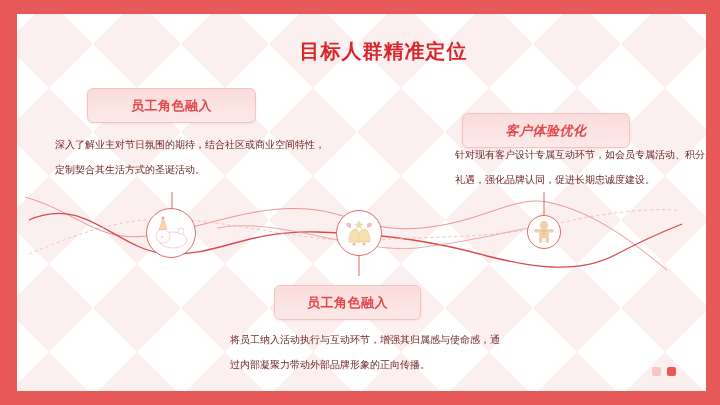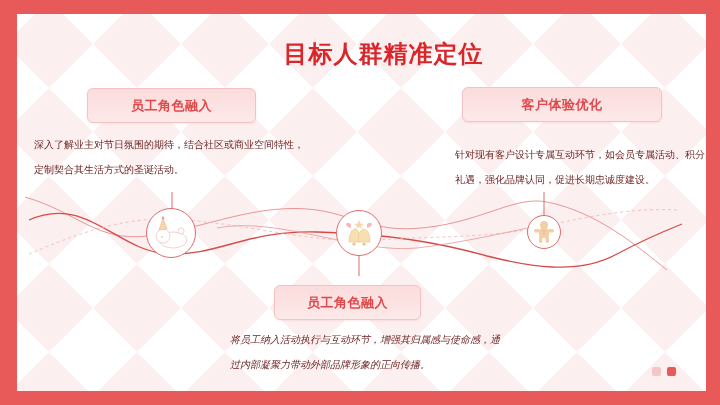--- a/index.html
+++ b/index.html
@@ -17,21 +17,21 @@
     overflow: hidden;
   }
   .bg-pattern {
     position: absolute; left: 0; top: 0; width: 100%; height: 100%;
   }
   .title {
     position: absolute;
     left: 0; width: 100%;
     top: 24px;
     text-align: center;
-    font-size: 24px;
+    font-size: 20px;
     font-weight: bold;
     color: #d9262b;
     letter-spacing: 1px;
     padding-left: 44px;
   }
   .label-box {
     position: absolute;
     height: 35px;
     border-radius: 6px;
     border: 1px solid #f4c2c2;
@@ -94,31 +94,31 @@
     <path d="M 12 240 C 60 220, 110 200, 170 206 C 240 212, 300 230, 360 226 C 420 222, 470 224, 520 214 C 580 200, 620 194, 660 196" fill="none" stroke="#f0b4b4" stroke-width="0.8" stroke-dasharray="3,3"></path>
 
     <line x1="155" y1="178" x2="155" y2="194" stroke="#df6b6b" stroke-width="1"></line>
     <line x1="342" y1="242" x2="342" y2="262" stroke="#df6b6b" stroke-width="1"></line>
     <line x1="527" y1="178" x2="527" y2="201" stroke="#df6b6b" stroke-width="1"></line>
   </svg>
 
   <div class="label-box" style="left:70px; top:74px; width:169px;">
     <span>员工角色融入</span>
   </div>
-  <div class="desc" style="left:17px; top:118px; width:270px;">深入了解业主对节日氛围的期待，结合社区或商业空间特性，定制契合其生活方式的圣诞活动。</div>
+  <div class="desc" style="left:38px; top:118px; width:270px;">深入了解业主对节日氛围的期待，结合社区或商业空间特性，定制契合其生活方式的圣诞活动。</div>
 
-  <div class="label-box" style="left:445px; top:73px; width:200px;">
+  <div class="label-box" style="left:445px; top:99px; width:168px;font-style:italic;">
     <span>客户体验优化</span>
   </div>
   <div class="desc" style="left:399px; top:128px; width:270px;margin-left:39px;">针对现有客户设计专属互动环节，如会员专属活动、积分兑换礼遇，强化品牌认同，促进长期忠诚度建设。</div>
 
   <div class="label-box" style="left:257px; top:271px; width:147px;">
     <span>员工角色融入</span>
   </div>
-  <div class="desc" style="left:213px; top:313px; width:270px;font-style:italic;">将员工纳入活动执行与互动环节，增强其归属感与使命感，通过内部凝聚力带动外部品牌形象的正向传播。</div>
+  <div class="desc" style="left:213px; top:313px; width:270px;">将员工纳入活动执行与互动环节，增强其归属感与使命感，通过内部凝聚力带动外部品牌形象的正向传播。</div>
 
   <div class="node" style="left:129px; top:194px; width:50px; height:50px;">
     <svg width="40" height="34" viewBox="0 0 40 34">
       <ellipse cx="22" cy="24" rx="14" ry="8" fill="#fff" stroke="#f1c7c7" stroke-width="0.8"></ellipse>
       <circle cx="12" cy="20" r="7" fill="#fff" stroke="#f1c7c7" stroke-width="0.8"></circle>
       <circle cx="30" cy="15" r="3" fill="#fff" stroke="#f1c7c7" stroke-width="0.8"></circle>
       <polygon points="8,14 12,2 16,13" fill="#f5d9a8" stroke="#f0b0a0" stroke-width="0.6"></polygon>
       <circle cx="12" cy="2" r="1.4" fill="#f0a0a0"></circle>
       <circle cx="11" cy="21" r="0.8" fill="#e9a0a0"></circle>
     </svg>

